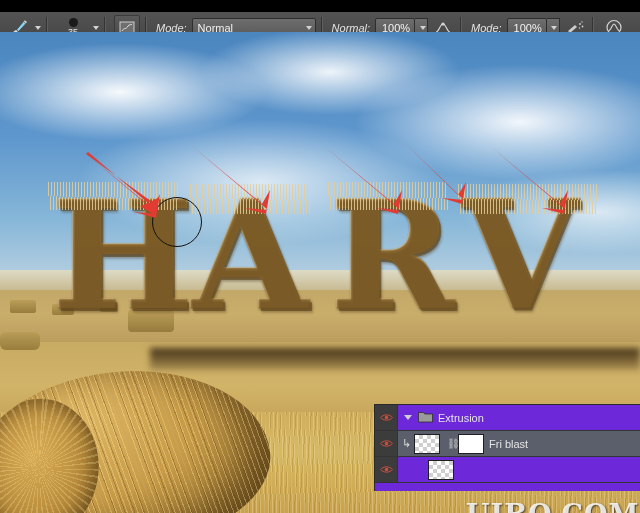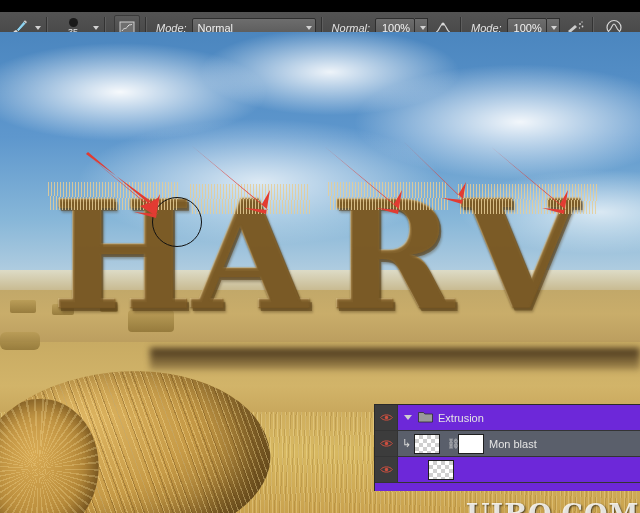--- a/index.html
+++ b/index.html
@@ -487,21 +487,21 @@
       <div class="eye-col">
         <svg width="13" height="9" viewBox="0 0 13 9">
           <path d="M0.7 4.5 C3 1, 10 1, 12.3 4.5 C10 8, 3 8, 0.7 4.5 Z" fill="none" stroke="#cf4f3f" stroke-width="1"></path>
           <circle cx="6.5" cy="4.5" r="1.7" fill="#cf4f3f"></circle>
         </svg>
       </div>
       <span class="clip-arrow">↳</span>
       <span class="thumb" style="margin-left:2px;"></span>
       <span class="link-ic">⛓</span>
       <span class="thumb mask"></span>
-      <span class="layer-name">Mon blast</span>
+      <span class="layer-name">Fri blast</span>
     </div>
 
     <div class="layer-row">
       <div class="eye-col">
         <svg width="13" height="9" viewBox="0 0 13 9">
           <path d="M0.7 4.5 C3 1, 10 1, 12.3 4.5 C10 8, 3 8, 0.7 4.5 Z" fill="none" stroke="#cf4f3f" stroke-width="1"></path>
           <circle cx="6.5" cy="4.5" r="1.7" fill="#cf4f3f"></circle>
         </svg>
       </div>
       <span class="thumb" style="margin-left:30px;"></span>

